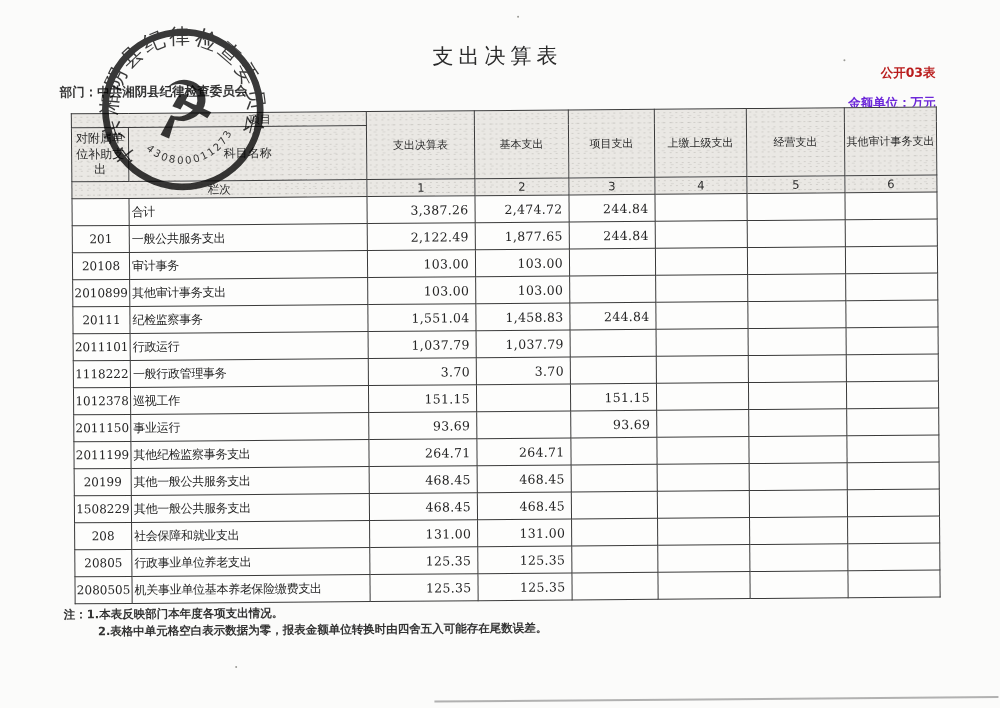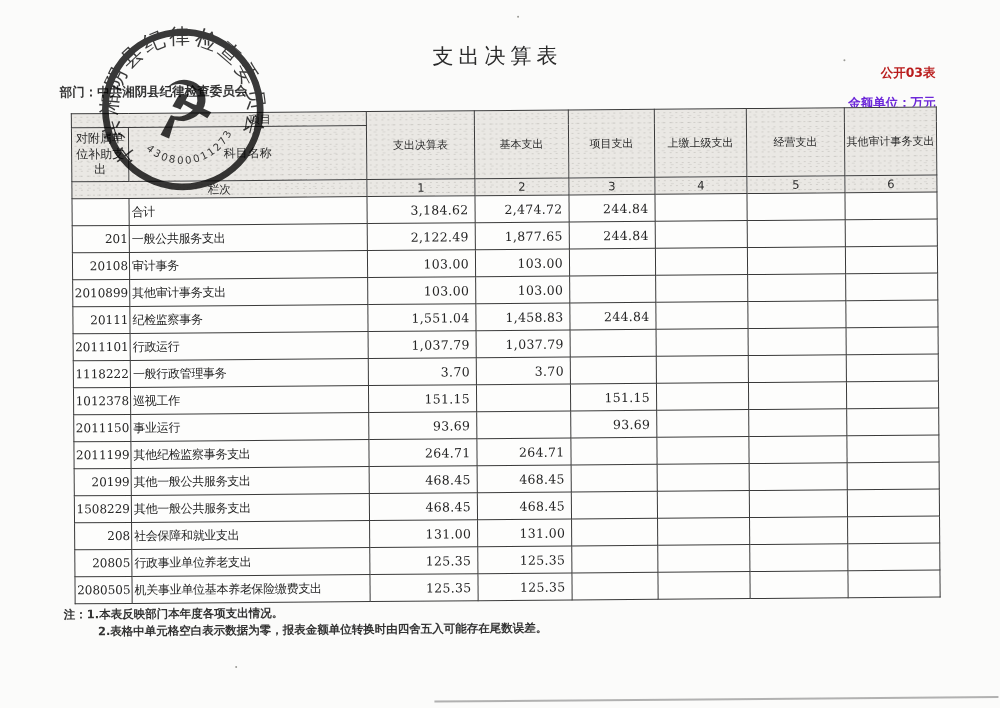--- a/index.html
+++ b/index.html
@@ -58,21 +58,21 @@
     color:#2b2b2b;
   }
   .group-row th { height:14px; font-size:11px; line-height:13px; }
   .group-cell { text-align:center; padding-left:82px; }
   .sub-row th { height:54px; font-size:12px; line-height:1.3; text-align:center; padding:0 3px; }
   .amount-h { font-size:12px; }
   .lane-row th { height:17px; font-size:11.5px; line-height:16px; text-align:center; }
   tbody tr { height:27px; }
   td.c-code {
     font-family:"DejaVu Serif", serif;
-    font-size:12px; text-align:right; padding:0 1px;
+    font-size:12px; text-align:center; padding:0 1px;
   }
   td.c-name {
     font-size:12px; text-align:left; padding:0 2px;
     letter-spacing:-0.3px; white-space:nowrap;
   }
   td.c-num {
     font-family:"DejaVu Serif", serif;
     font-size:12.5px; text-align:right; padding:0 6px 0 0;
     letter-spacing:0.3px;
   }
@@ -135,21 +135,21 @@
         <th class="hdr">3</th>
         <th class="hdr">4</th>
         <th class="hdr">5</th>
         <th class="hdr">6</th>
       </tr>
     </thead>
     <tbody>
         <tr>
           <td class="c-code"></td>
           <td class="c-name">合计</td>
-          <td class="c-num">3,184.62</td>
+          <td class="c-num">3,387.26</td>
           <td class="c-num">2,474.72</td>
           <td class="c-num">244.84</td>
           <td class="c-num"></td>
           <td class="c-num"></td>
           <td class="c-num"></td>
         </tr>
         <tr>
           <td class="c-code">201</td>
           <td class="c-name">一般公共服务支出</td>
           <td class="c-num">2,122.49</td>

